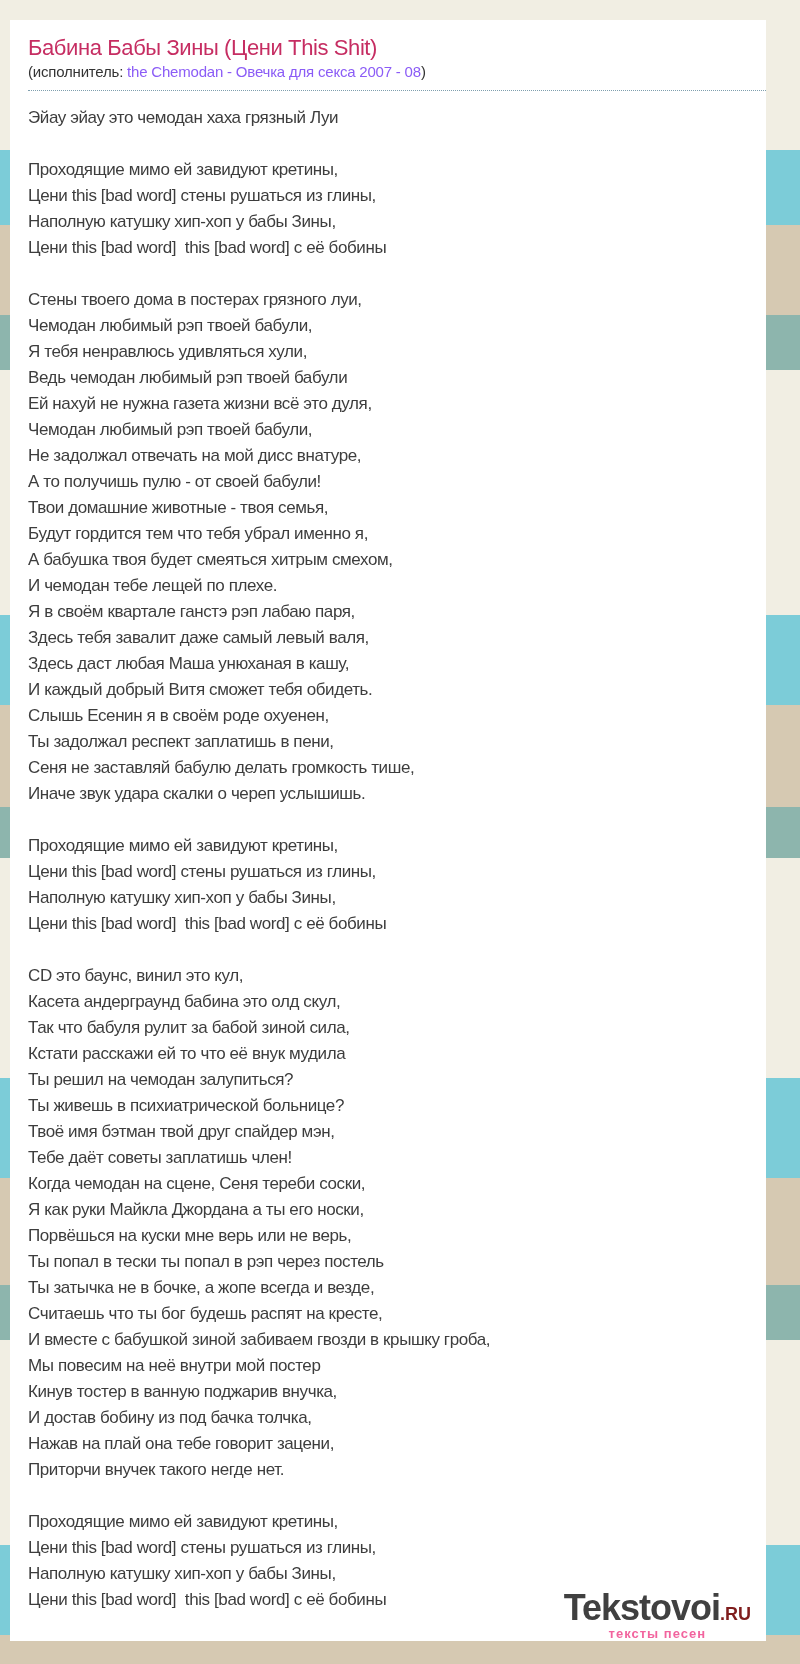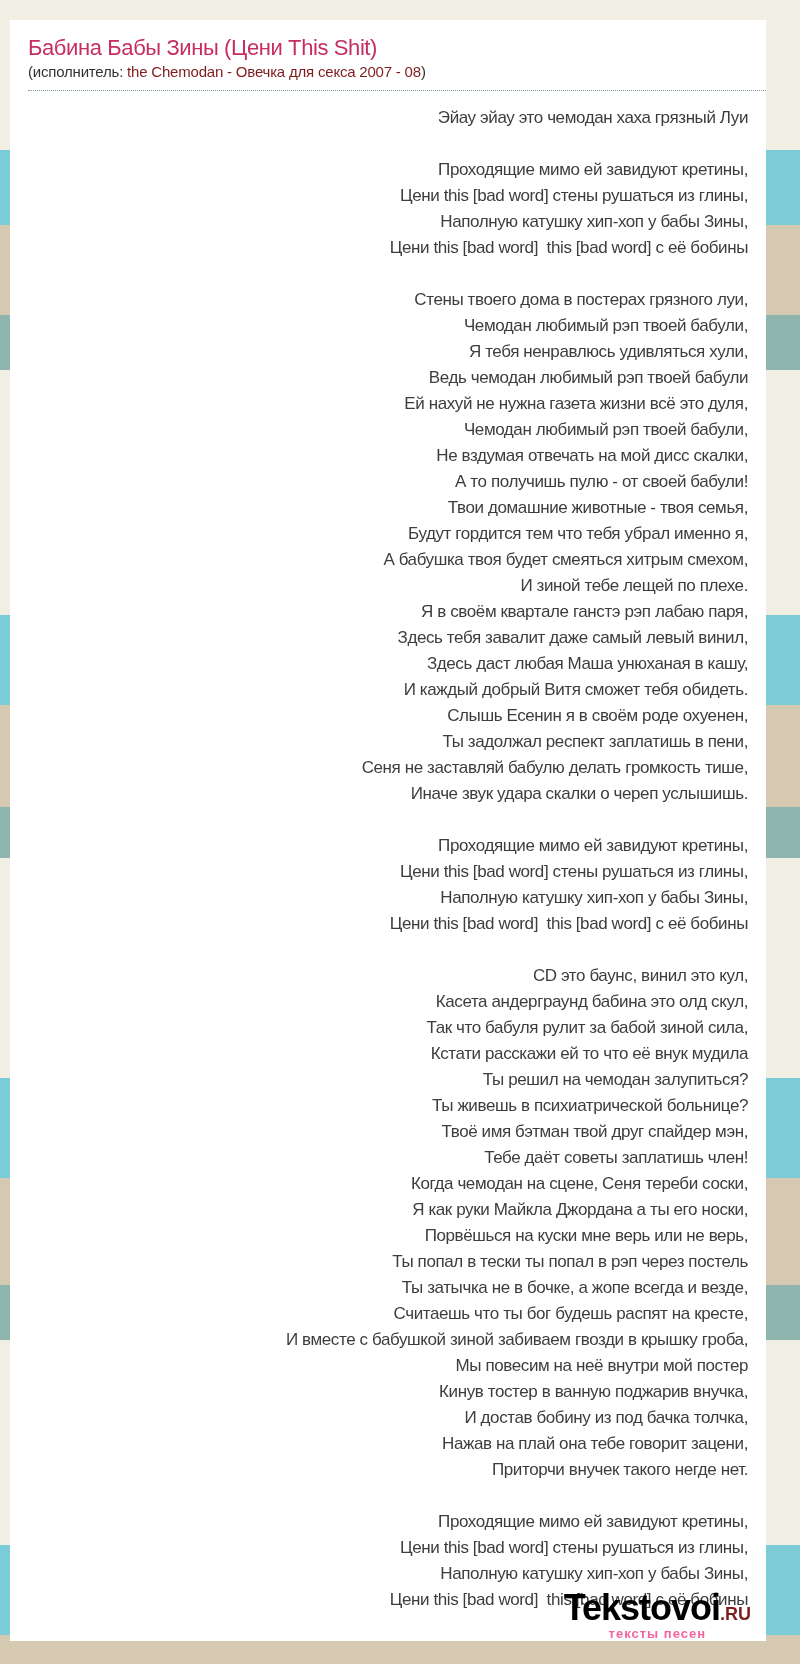--- a/index.html
+++ b/index.html
@@ -48,48 +48,48 @@
   .artist-line {
     font-size: 15px;
     line-height: 20px;
     letter-spacing: -0.2px;
     color: #333333;
     padding-bottom: 8px;
     border-bottom: 1px dotted #7f9fae;
     margin-right: -18px;
   }
   .artist-link {
-    color: #7f1d1d;
+    color: #8b5cf6;
     text-decoration: none;
     cursor: pointer;
   }
   .lyrics {
     margin-top: 14px;
     color: #3d3d3d;
     font-size: 17px;
     letter-spacing: -0.4px;
   }
-  .paragraph { margin: 0 0 26px 0; text-align: right; }
+  .paragraph { margin: 0 0 26px 0; }
   .line {
     line-height: 26px;
     white-space: pre-wrap;
   }
   .logo {
     position: absolute;
     right: 15px;
     bottom: 1px;
     text-align: right;
     cursor: pointer;
     line-height: 1;
   }
   .logo-main {
     font-size: 36px;
     font-weight: bold;
     letter-spacing: -1px;
-    color: #000000;
+    color: #404040;
   }
   .logo-tld {
     font-size: 18px;
     font-weight: bold;
     color: #7f1d1d;
   }
   .logo-tagline {
     font-size: 13px;
     font-weight: bold;
     letter-spacing: 1px;
@@ -117,28 +117,28 @@
         <div class="line">Наполную катушку хип-хоп у бабы Зины,</div>
         <div class="line">Цени this [bad word]  this [bad word] с её бобины</div>
       </div>
       <div class="paragraph">
         <div class="line">Стены твоего дома в постерах грязного луи,</div>
         <div class="line">Чемодан любимый рэп твоей бабули,</div>
         <div class="line">Я тебя ненравлюсь удивляться хули,</div>
         <div class="line">Ведь чемодан любимый рэп твоей бабули</div>
         <div class="line">Ей нахуй не нужна газета жизни всё это дуля,</div>
         <div class="line">Чемодан любимый рэп твоей бабули,</div>
-        <div class="line">Не вздумая отвечать на мой дисс скалки,</div>
+        <div class="line">Не задолжал отвечать на мой дисс внатуре,</div>
         <div class="line">А то получишь пулю - от своей бабули!</div>
         <div class="line">Твои домашние животные - твоя семья,</div>
         <div class="line">Будут гордится тем что тебя убрал именно я,</div>
         <div class="line">А бабушка твоя будет смеяться хитрым смехом,</div>
-        <div class="line">И зиной тебе лещей по плехе.</div>
+        <div class="line">И чемодан тебе лещей по плехе.</div>
         <div class="line">Я в своём квартале ганстэ рэп лабаю паря,</div>
-        <div class="line">Здесь тебя завалит даже самый левый винил,</div>
+        <div class="line">Здесь тебя завалит даже самый левый валя,</div>
         <div class="line">Здесь даст любая Маша унюханая в кашу,</div>
         <div class="line">И каждый добрый Витя сможет тебя обидеть.</div>
         <div class="line">Слышь Есенин я в своём роде охуенен,</div>
         <div class="line">Ты задолжал респект заплатишь в пени,</div>
         <div class="line">Сеня не заставляй бабулю делать громкость тише,</div>
         <div class="line">Иначе звук удара скалки о череп услышишь.</div>
       </div>
       <div class="paragraph">
         <div class="line">Проходящие мимо ей завидуют кретины,</div>
         <div class="line">Цени this [bad word] стены рушаться из глины,</div>

